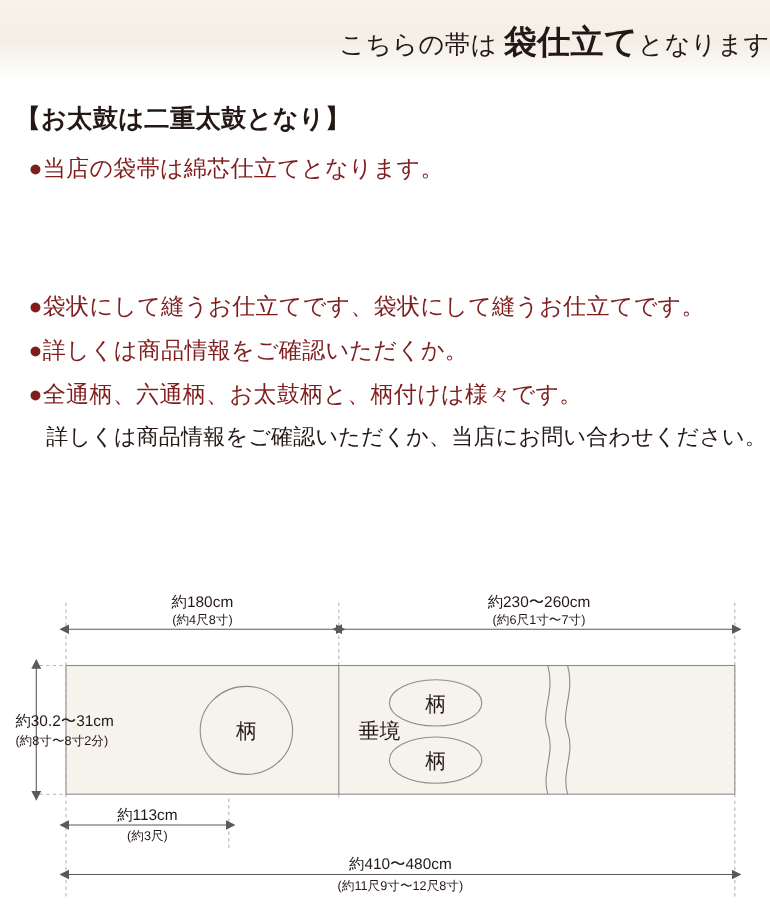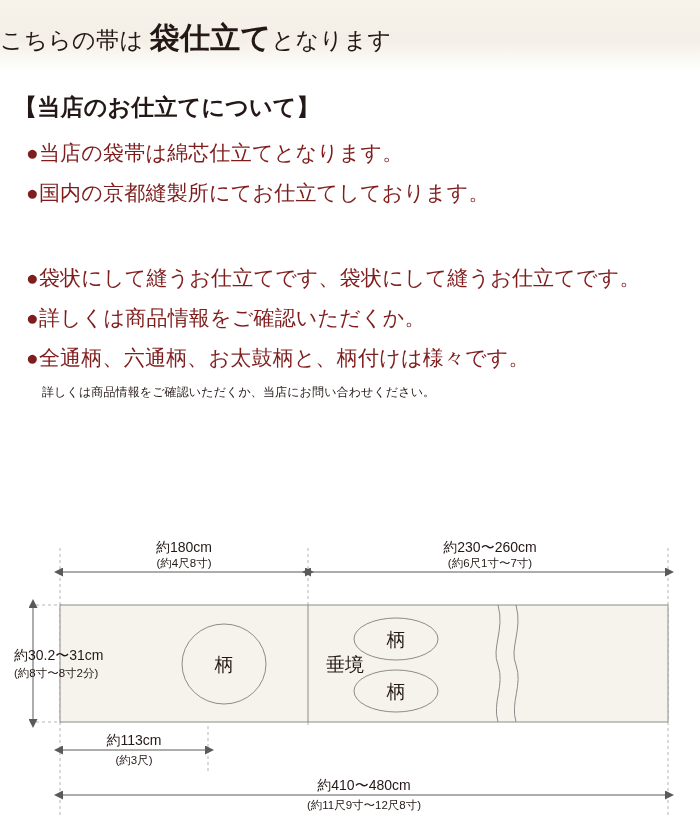--- a/index.html
+++ b/index.html
@@ -21,21 +21,21 @@
     position: absolute;
     left: 0; top: 0;
     width: 700px;
     height: 72px;
     background: linear-gradient(to bottom, #f7f2ea 0%, #f4efe6 55%, #ffffff 100%);
   }
   .header-title {
     position: absolute;
     left: 0; top: 18px;
     width: 700px;
-    text-align: left;
+    text-align: right;
     font-size: 23px;
     letter-spacing: 0.02em;
     color: #231815;
     white-space: nowrap;
   }
   .header-title .em {
     font-size: 30px;
     font-weight: bold;
     letter-spacing: 0.01em;
   }
@@ -55,21 +55,21 @@
     white-space: nowrap;
   }
   .bullet-line {
     font-size: 21px;
     letter-spacing: 0.01em;
     color: #7f1d1d;
     margin: 12px;
     white-space: nowrap;
   }
   .cont-line {
-    font-size: 12px;
+    font-size: 20px;
     letter-spacing: 0.01em;
     color: #231815;
     margin: 0;
     padding-left: 28px;
     white-space: nowrap;
   }
 
   #sec1 { top: 92px; }
   #sec1 .sec-title { margin-bottom: 16px; }
   #sec1 .bullet-line { margin-bottom: 11px; }
@@ -104,23 +104,22 @@
     fill: #231815;
   }
 </style>
 </head>
 <body>
 
 <div class="header-band"></div>
 <div class="header-title"><span>こちらの帯は </span><span class="em">袋仕立て</span><span>となります</span></div>
 
 <div class="section" id="sec1">
-  <p class="sec-title">【当店のお仕立てについて】</p>
+  <p class="sec-title">【お太鼓は二重太鼓となり】</p>
   <p class="bullet-line">●当店の袋帯は綿芯仕立てとなります。</p>
-  <p class="bullet-line">●国内の京都縫製所にてお仕立てしております。</p>
 </div>
 
 <div class="section" id="sec2">
   <p class="bullet-line">●袋状にして縫うお仕立てです、袋状にして縫うお仕立てです。</p>
   <p class="bullet-line">●詳しくは商品情報をご確認いただくか。</p>
   <p class="bullet-line">●全通柄、六通柄、お太鼓柄と、柄付けは様々です。</p>
   <p class="cont-line">詳しくは商品情報をご確認いただくか、当店にお問い合わせください。</p>
 </div>
 
 <div class="diagram-wrap">

